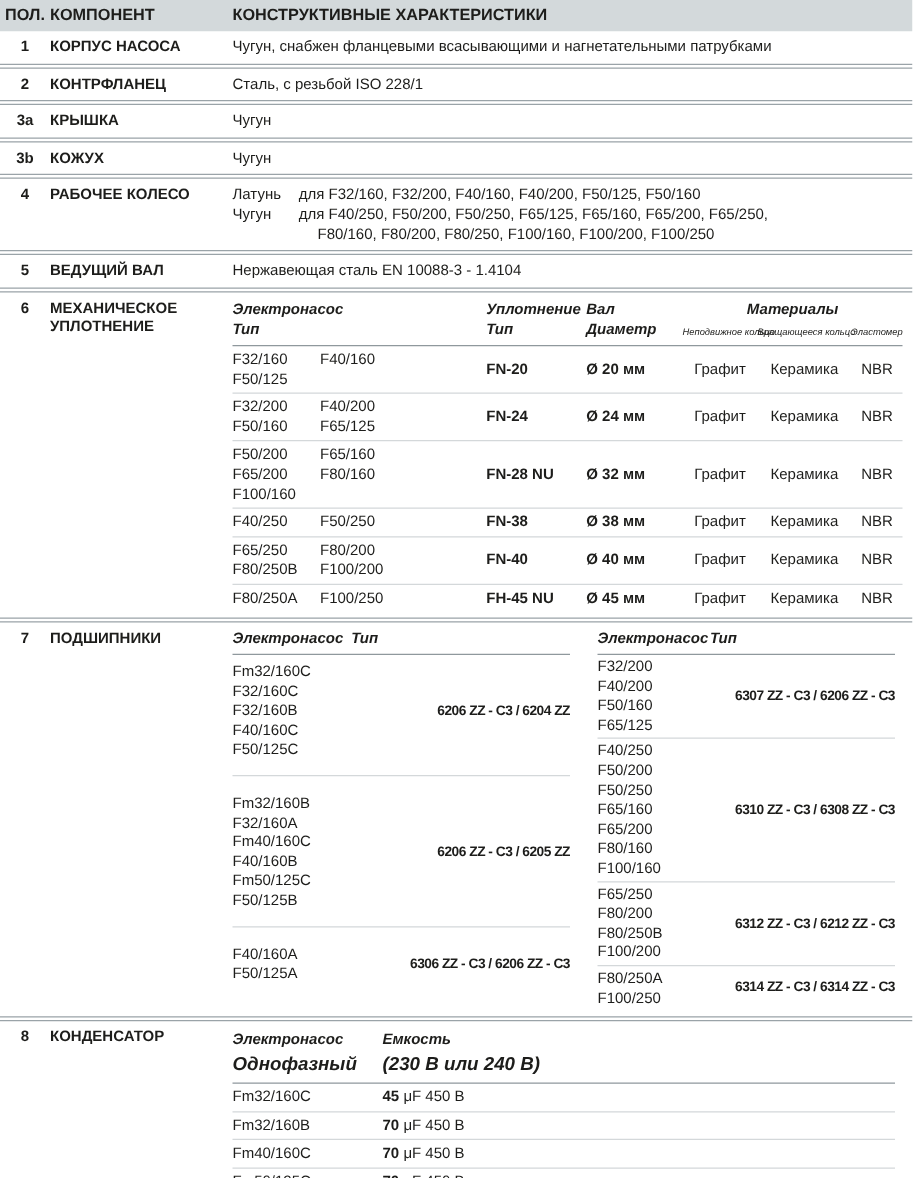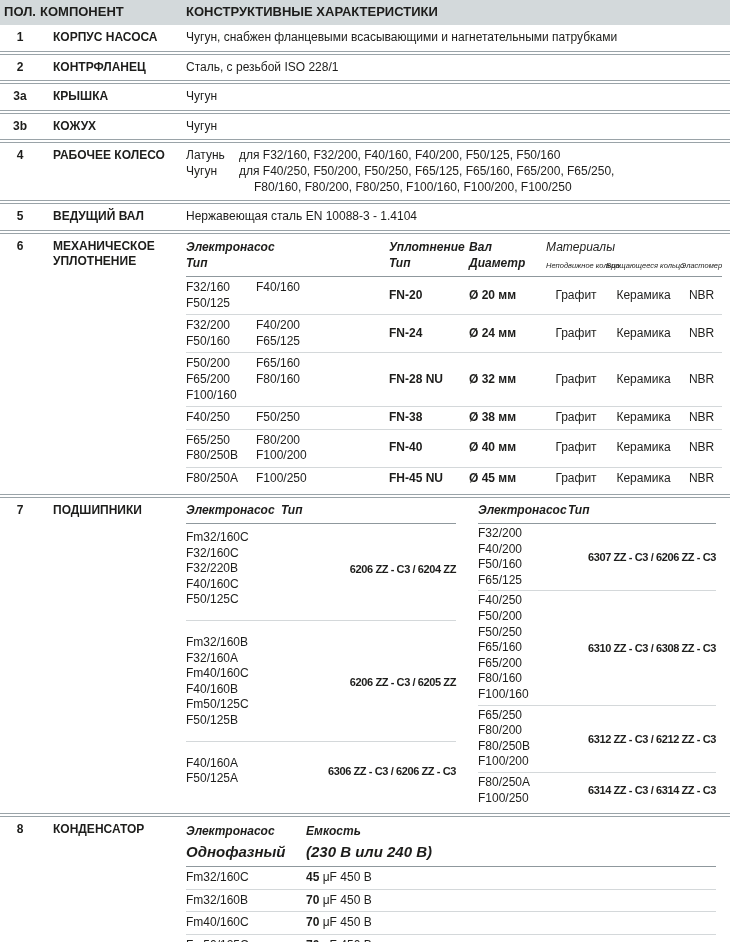--- a/index.html
+++ b/index.html
@@ -4,32 +4,32 @@
 <style>
   html,body{margin:0;padding:0;}
   body{width:730px;background:#ffffff;color:#1d1d1b;font-family:"Liberation Sans",sans-serif;font-size:12px;line-height:1.3;}
   .page{width:730px;overflow:hidden;}
   .grid3{display:grid;grid-template-columns:40px 146px 1fr;}
   .header-bar{background:#d3d9db;height:25px;align-items:center;font-weight:bold;font-size:13px;}
   .header-bar .c-num{text-align:center;}
   .sep{height:2px;border-top:1px solid #9aa3a8;border-bottom:1px solid #9aa3a8;}
   .row{padding:5px 0;}
   .c-num{text-align:center;font-weight:bold;}
-  .c-comp{font-weight:bold;padding-right:6px;margin-left:13px;}
+  .c-comp{font-weight:bold;padding-right:6px;}
   .c-desc{padding-right:30px;}
   .imp-line{display:flex;}
   .imp-mat{width:53px;flex:none;}
   .imp-indent{padding-left:68px;}
   .b{font-weight:bold;}
   .ctr{text-align:center;}
   
   .seal{margin-right:14px;}
   .seal-h1,.seal-h2,.seal-row{display:grid;grid-template-columns:70px 133px 80px 77px 60px 75px 1fr;}
   .seal-h1{font-style:italic;font-weight:bold;padding-top:1px;}
-  .seal-h1 .mats{grid-column:5/8;font-weight:normal;}
+  .seal-h1 .mats{grid-column:5/8;text-align:center;font-weight:bold;}
   .seal-h2{font-style:italic;font-weight:bold;padding:1px 0 4px;border-bottom:1px solid #8f989d;}
   .seal-h2 .sub{font-size:7.5px;font-weight:normal;text-align:center;align-self:end;white-space:nowrap;padding-bottom:1px;}
   .seal-row{align-items:center;padding:3px 0;border-bottom:1px solid #d4d8da;}
   .seal-row.last{border-bottom:none;}
   .cell-stack{align-self:start;}
   
   .bearings{display:flex;margin-right:14px;gap:22px;align-items:flex-start;}
   .btable.left{width:270px;flex:none;}
   .btable.right{flex:1;}
   .bhead{display:grid;font-style:italic;font-weight:bold;padding-bottom:4px;border-bottom:1px solid #8f989d;}
@@ -237,21 +237,21 @@
 
       <div class="btable left">
         <div class="bhead">
           <div>Электронасос</div>
           <div>Тип</div>
         </div>
         <div class="bgroup">
           <div class="bmodels">
             <div>Fm32/160C</div>
             <div>F32/160C</div>
-            <div>F32/220B</div>
+            <div>F32/160B</div>
             <div>F40/160C</div>
             <div>F50/125C</div>
           </div>
           <div class="btype">6206 ZZ - C3 / 6204 ZZ</div>
         </div>
         <div class="bgroup">
           <div class="bmodels">
             <div>Fm32/160B</div>
             <div>F32/160A</div>
             <div>Fm40/160C</div>

